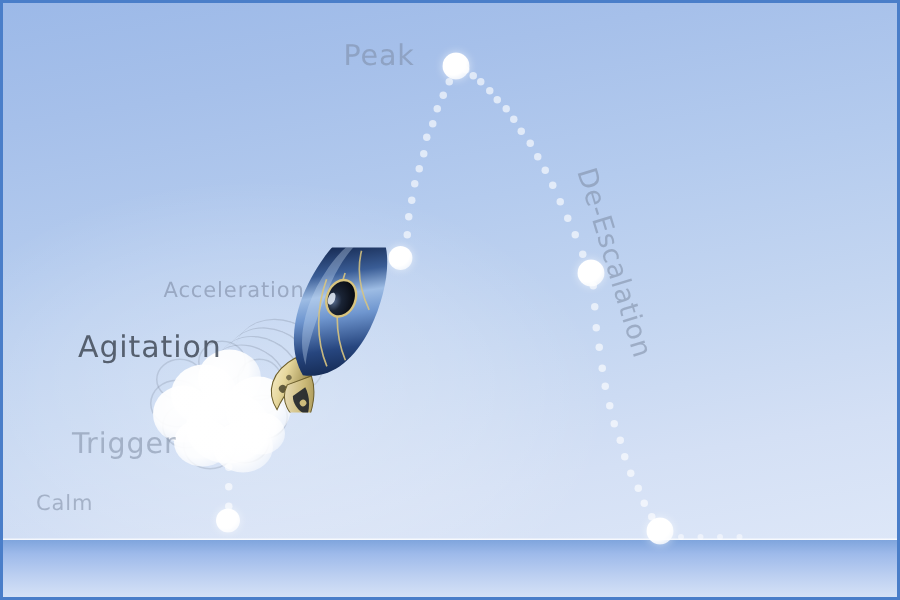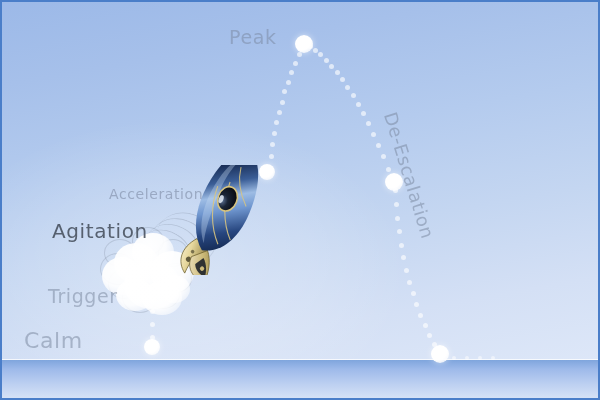--- a/index.html
+++ b/index.html
@@ -76,21 +76,21 @@
 
   
   .label {
     position: absolute;
     white-space: nowrap;
     font-family: "DejaVu Sans", sans-serif;
     font-weight: 400;
     letter-spacing: 0.6px;
     user-select: none;
   }
-  .label.calm       { left: 22px;  top: 326px; font-size: 22px; color: rgba(120,134,158,0.52); }
+  .label.calm       { left: 22px;  top: 326px; font-size: 14px; color: rgba(120,134,158,0.52); }
   .label.trigger    { left: 46px;  top: 283px; font-size: 19px; color: rgba(120,134,158,0.52); }
   .label.agitation  { left: 50px;  top: 217px; font-size: 20px; color: rgba(70,78,92,0.88); }
   .label.accel      { left: 107px; top: 154px; font-size: 14px; color: rgba(118,132,156,0.55); margin-top: 30px; }
   .label.peak       { left: 227px; top: 24px;  font-size: 19px; color: rgba(120,134,158,0.50); }
   .label.recovery   { left: 493px; top: 328px; font-size: 19px; color: rgba(150,168,196,0.52); }
   .label.deesc {
     left: 388px;
     top: 100px;
     font-size: 18px;
     color: rgba(124,138,162,0.55);

